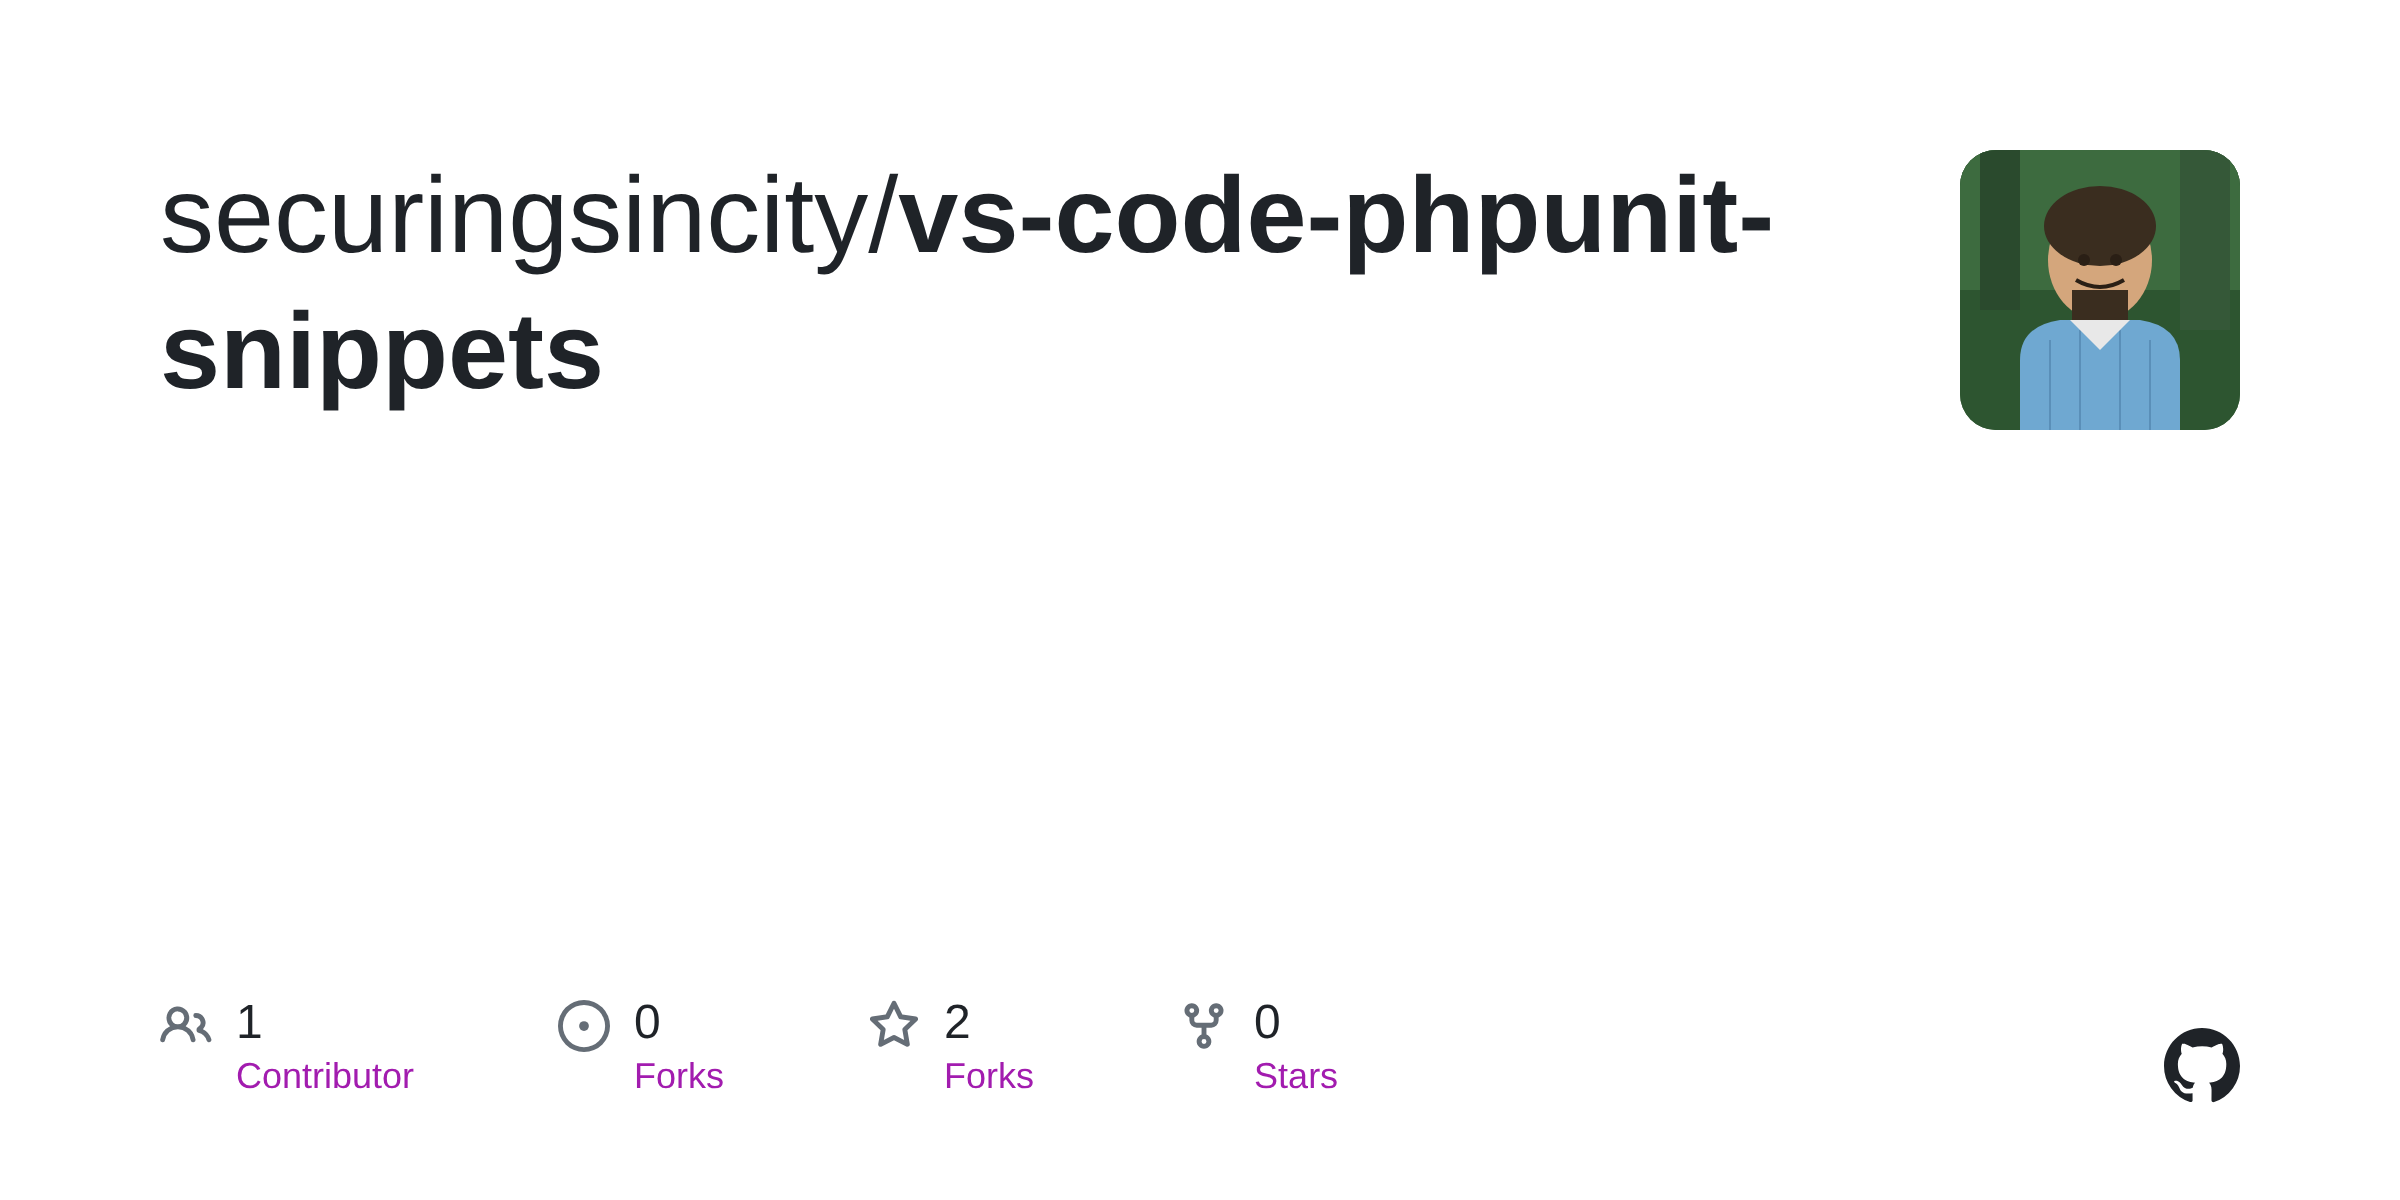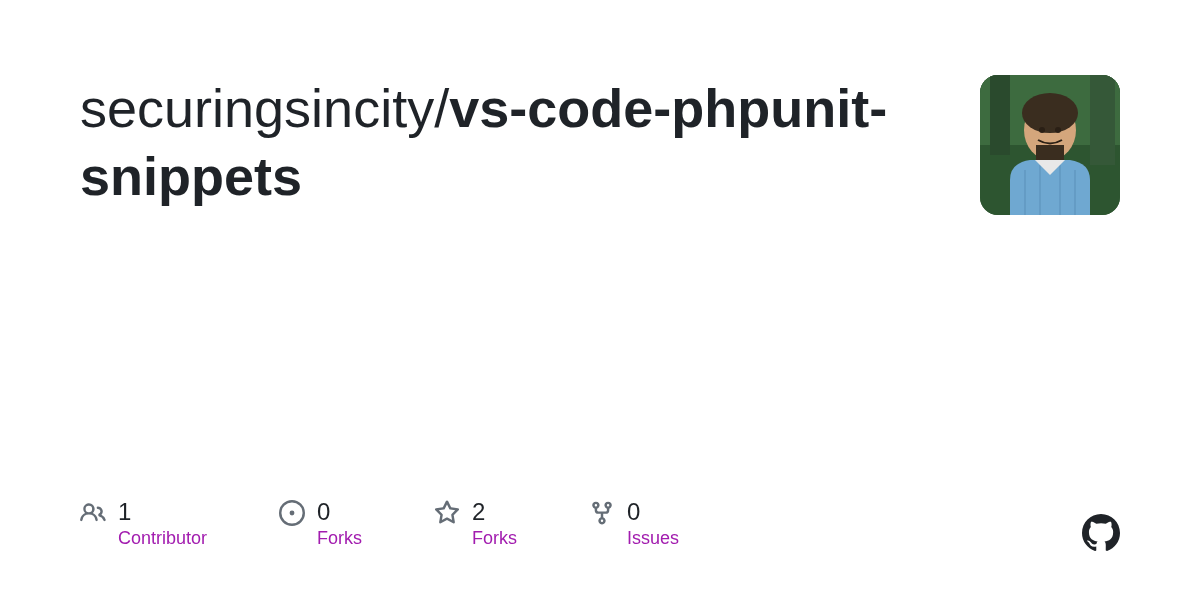--- a/index.html
+++ b/index.html
@@ -168,21 +168,21 @@
       <span class="stat-label">Forks</span>
     </div>
   </div>
 
   <div class="stat">
     <svg class="stat-icon" viewBox="0 0 16 16">
       <path d="M5 5.372v.878c0 .414.336.75.75.75h4.5a.75.75 0 0 0 .75-.75v-.878a2.25 2.25 0 1 1 1.5 0v.878a2.25 2.25 0 0 1-2.25 2.25h-1.5v2.128a2.251 2.251 0 1 1-1.5 0V8.5h-1.5A2.25 2.25 0 0 1 3.5 6.25v-.878a2.25 2.25 0 1 1 1.5 0ZM5 3.25a.75.75 0 1 0-1.5 0 .75.75 0 0 0 1.5 0Zm6.75.75a.75.75 0 1 0 0-1.5.75.75 0 0 0 0 1.5Zm-3 8.75a.75.75 0 1 0-1.5 0 .75.75 0 0 0 1.5 0Z"></path>
     </svg>
     <div class="stat-text">
       <span class="stat-count">0</span>
-      <span class="stat-label">Issues</span>
+      <span class="stat-label">Stars</span>
     </div>
   </div>
 </div>
 
 <div class="github-mark">
   <svg viewBox="0 0 16 16">
     <path d="M8 0c4.42 0 8 3.58 8 8a8.013 8.013 0 0 1-5.45 7.59c-.4.08-.55-.17-.55-.38 0-.27.01-1.13.01-2.2 0-.75-.25-1.23-.54-1.48 1.78-.2 3.65-.88 3.65-3.95 0-.88-.31-1.59-.82-2.15.08-.2.36-1.02-.08-2.12 0 0-.67-.22-2.2.82-.64-.18-1.32-.27-2-.27-.68 0-1.36.09-2 .27-1.53-1.03-2.2-.82-2.2-.82-.44 1.1-.16 1.92-.08 2.12-.51.56-.82 1.28-.82 2.15 0 3.06 1.86 3.75 3.64 3.95-.23.2-.44.55-.51 1.07-.46.21-1.61.55-2.33-.66-.15-.24-.6-.83-1.23-.82-.67.01-.27.38.01.53.34.19.73.9.82 1.13.16.45.68 1.31 2.69.94 0 .67.01 1.3.01 1.49 0 .21-.15.45-.55.38A7.995 7.995 0 0 1 0 8c0-4.42 3.58-8 8-8Z"></path>
   </svg>
 </div>
 

